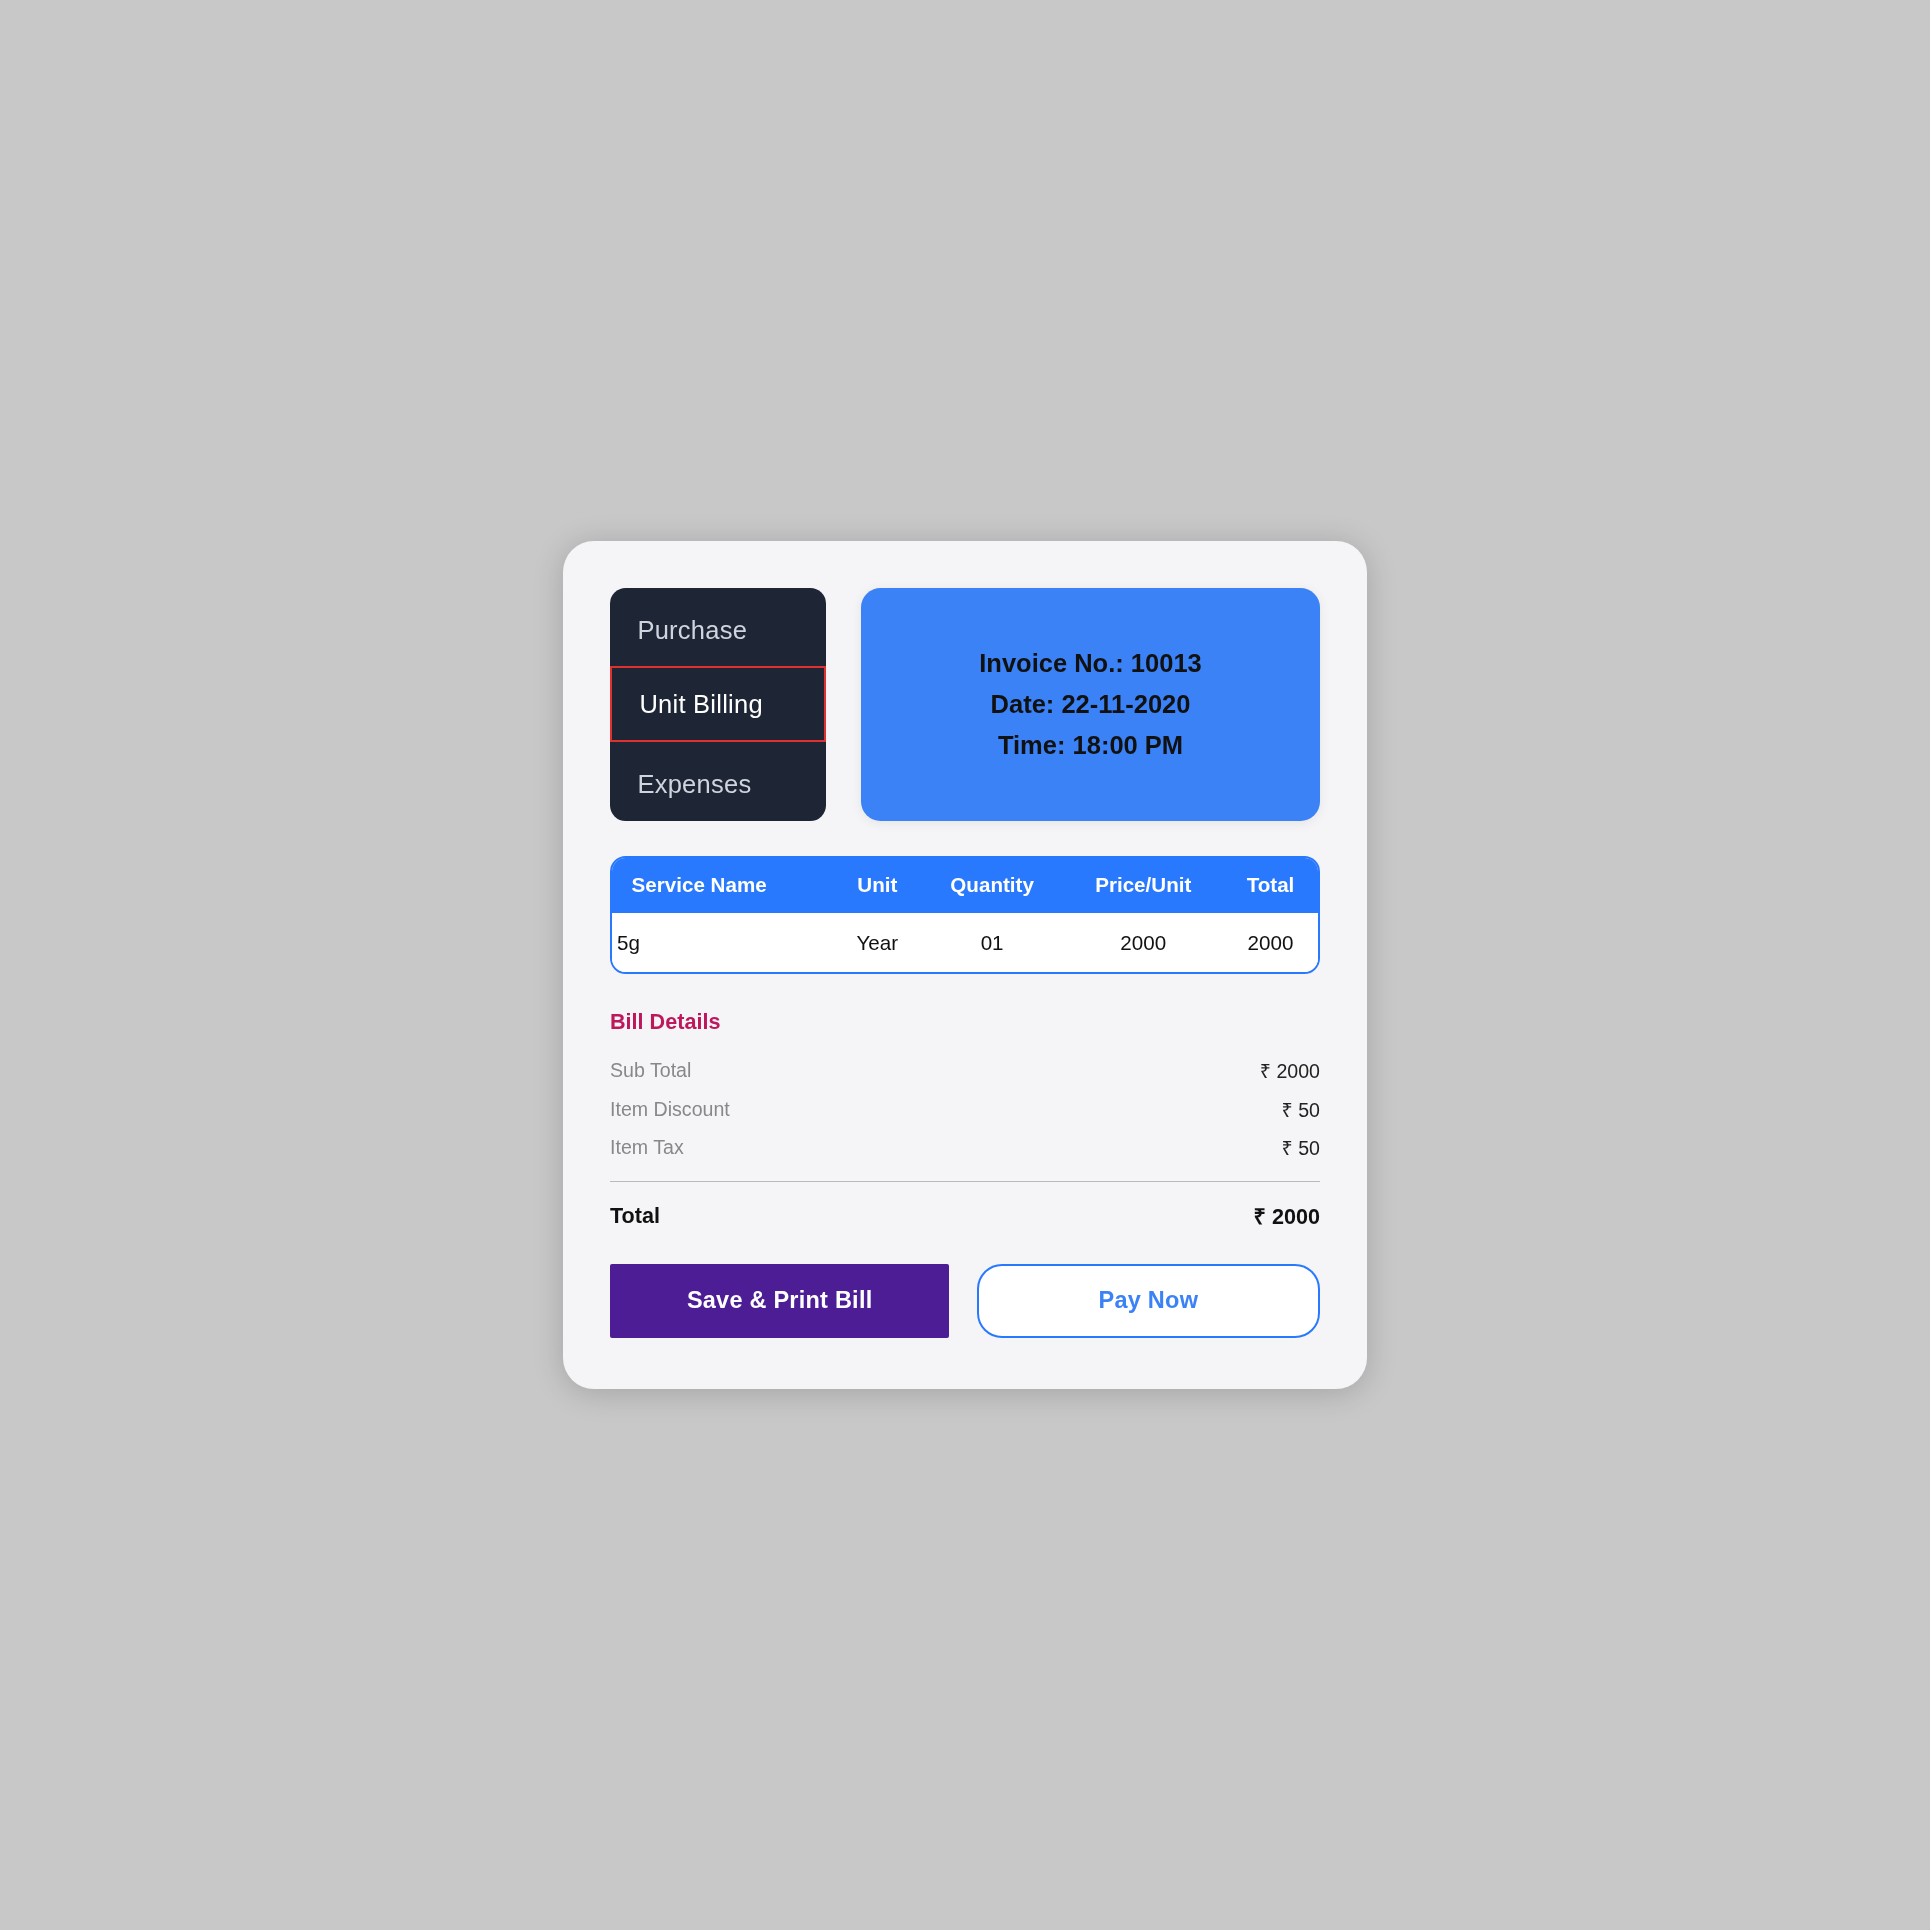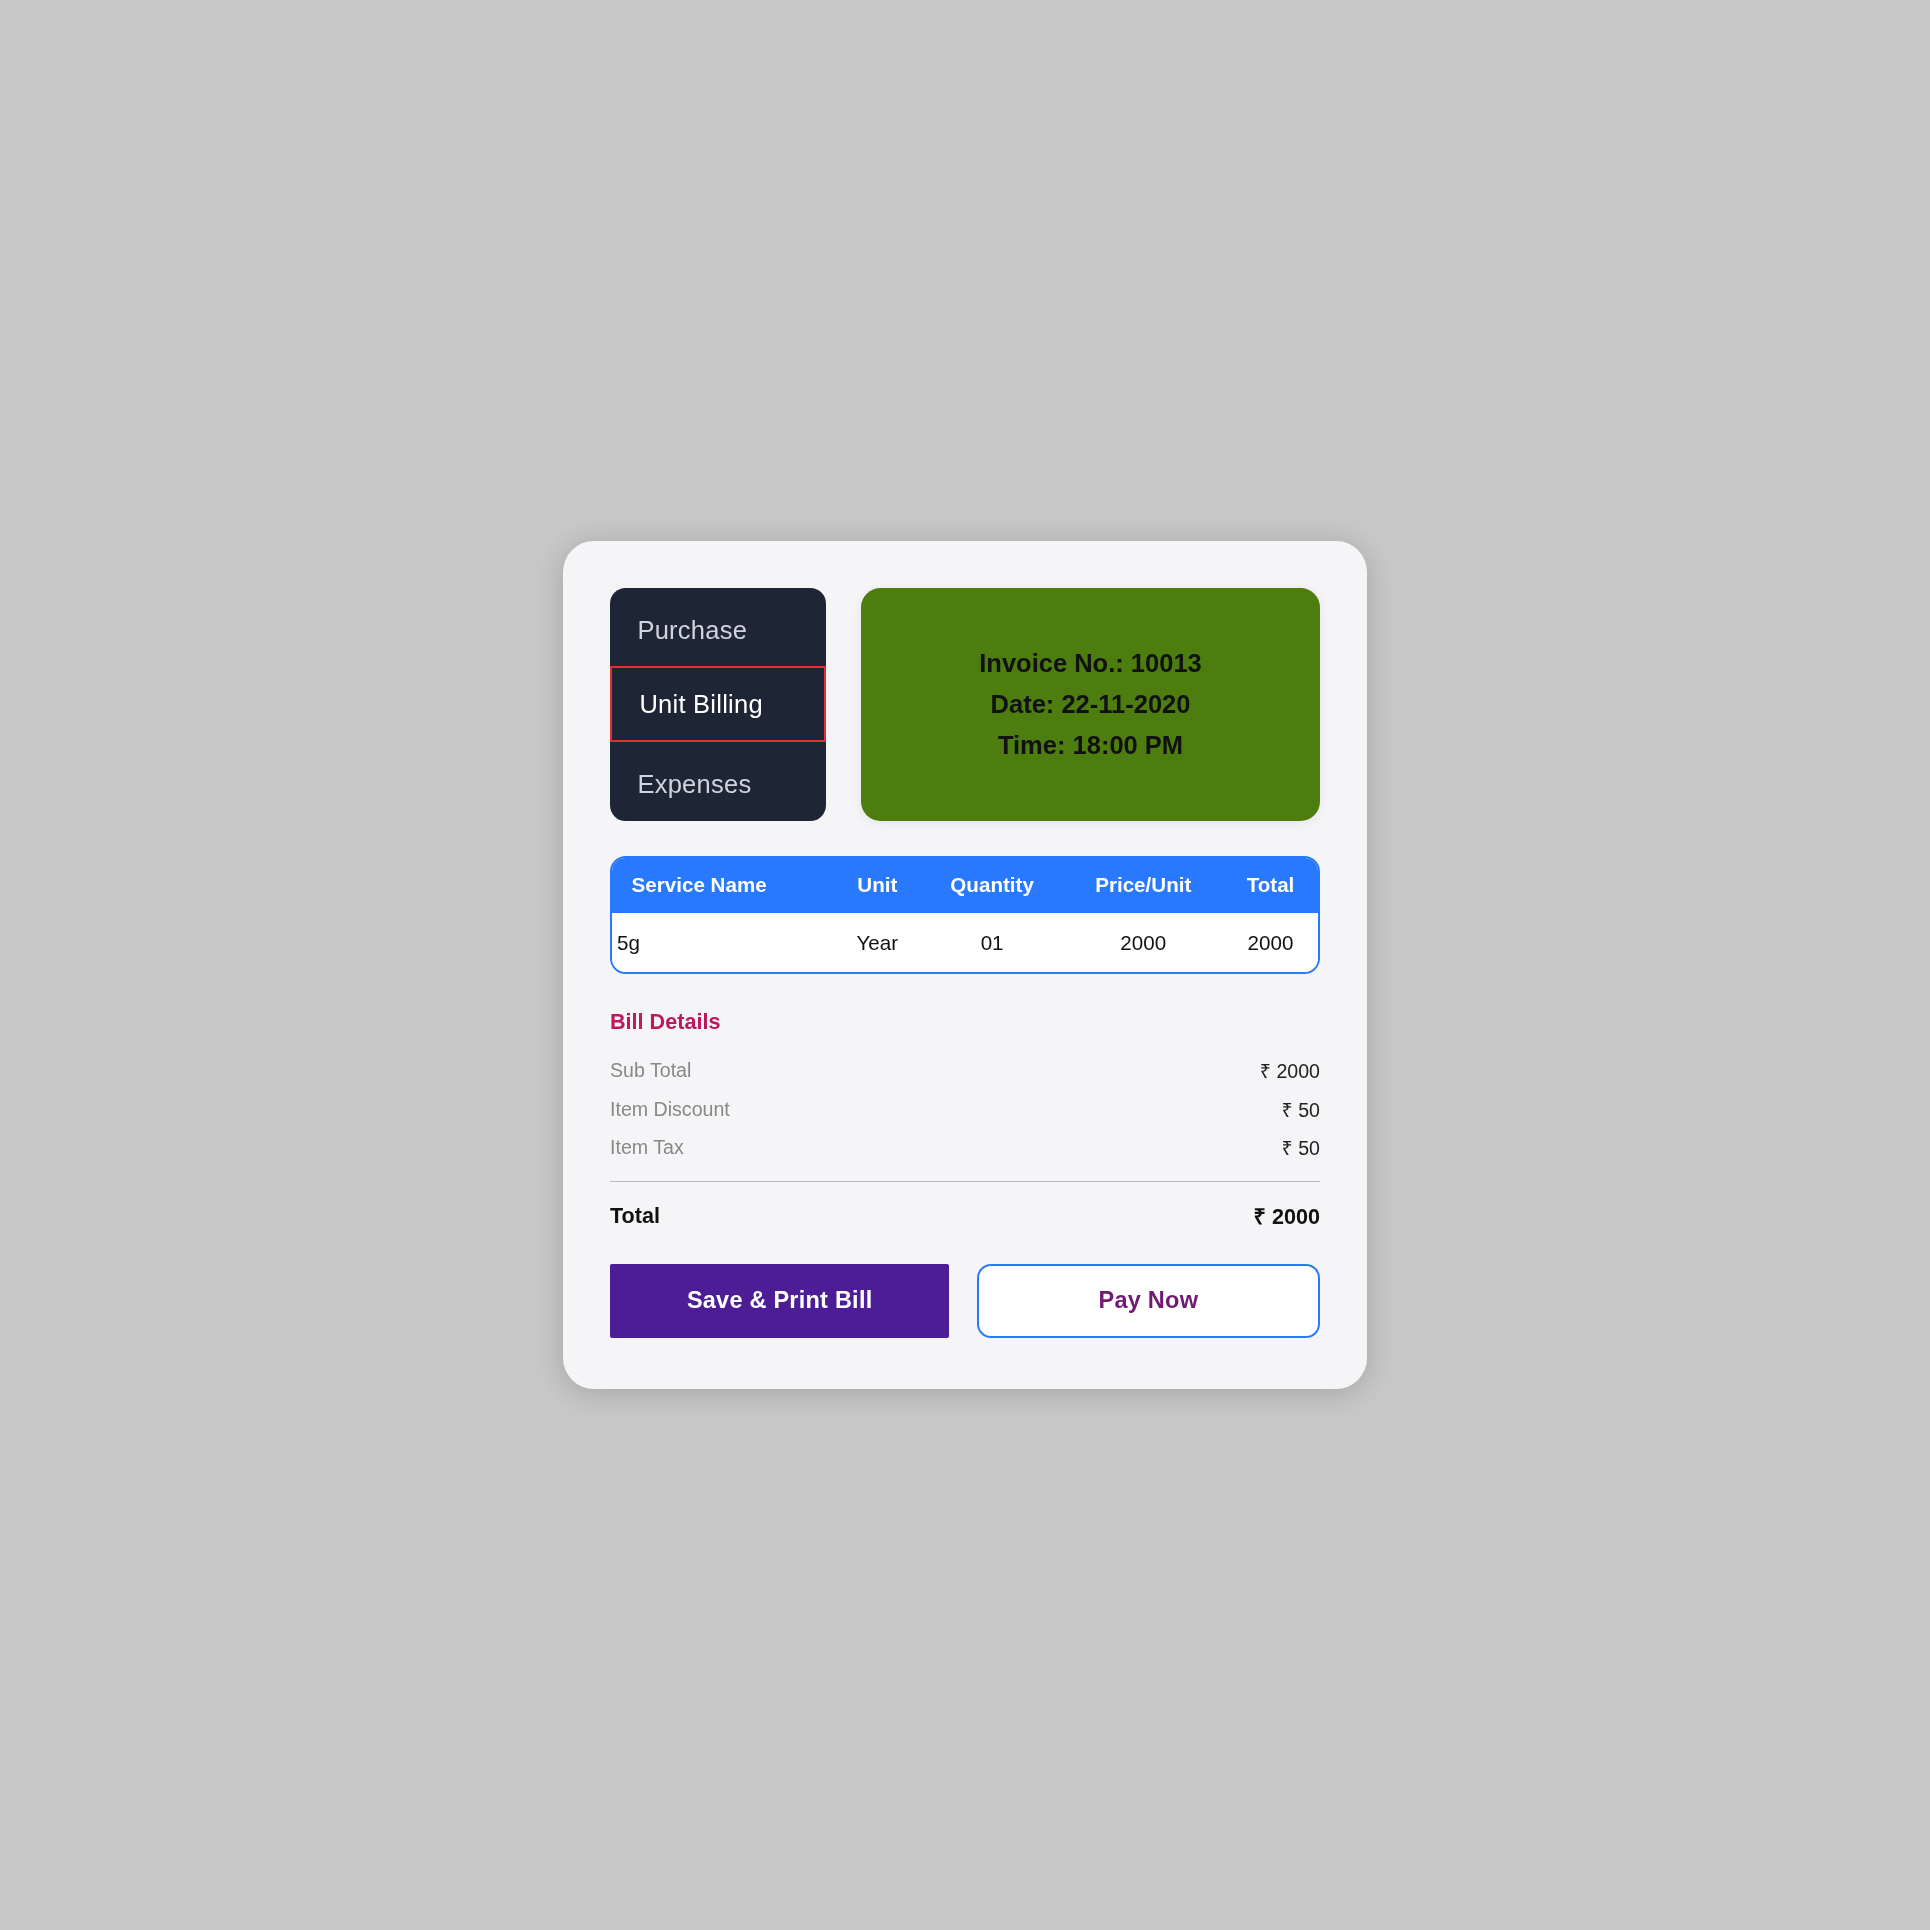--- a/index.html
+++ b/index.html
@@ -55,21 +55,21 @@
     .nav-item.active {
       border: 2.5px solid #e03030;
       color: #ffffff;
       font-weight: 500;
       background: transparent;
       margin: 0;
     }
 
     .invoice-box {
       flex: 1;
-      background: #4d7c0f;
+      background: #3b82f6;
       border-radius: 19.6px;
       display: flex;
       flex-direction: column;
       justify-content: center;
       align-items: center;
       padding: 27.4px 35px;
       gap: 11.8px;
       box-shadow: 0 2px 11.8px rgba(0,0,0,0.07);
     }
 
@@ -192,23 +192,23 @@
       font-size: 23.5px;
       font-weight: 600;
       padding: 21.6px 0;
       cursor: pointer;
       letter-spacing: 0.01em;
     }
 
     .btn-secondary {
       flex: 1;
       background: #fff;
-      color: #701a75;
+      color: #3b82f6;
       border: 2px solid #2979ff;
-      border-radius: 14px;
+      border-radius: 25px;
       font-size: 23.5px;
       font-weight: 600;
       padding: 21.6px 0;
       cursor: pointer;
       letter-spacing: 0.01em;
     }
   </style>
 </head>
 <body>
 

